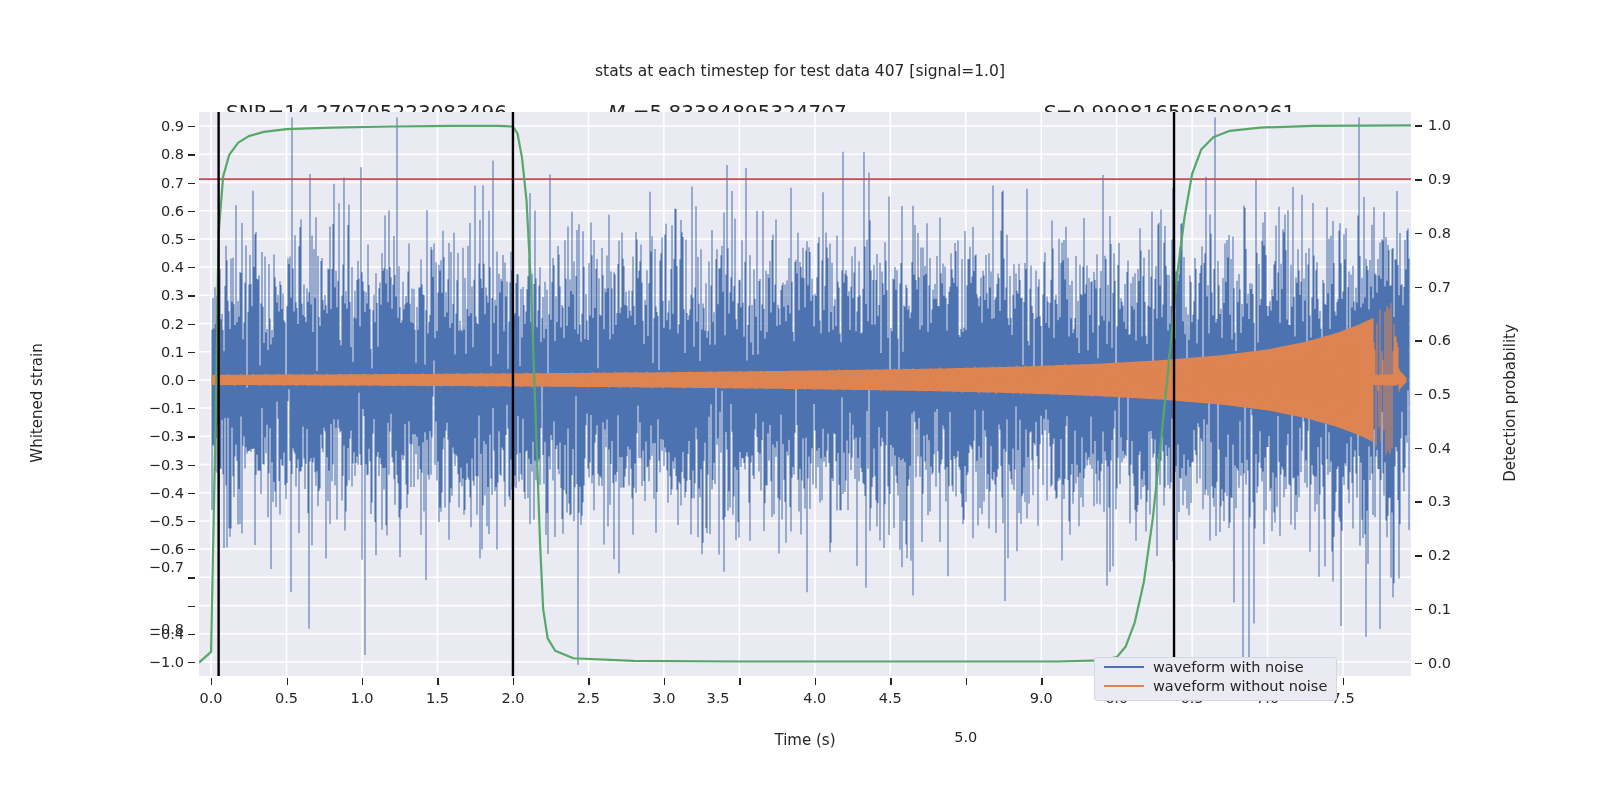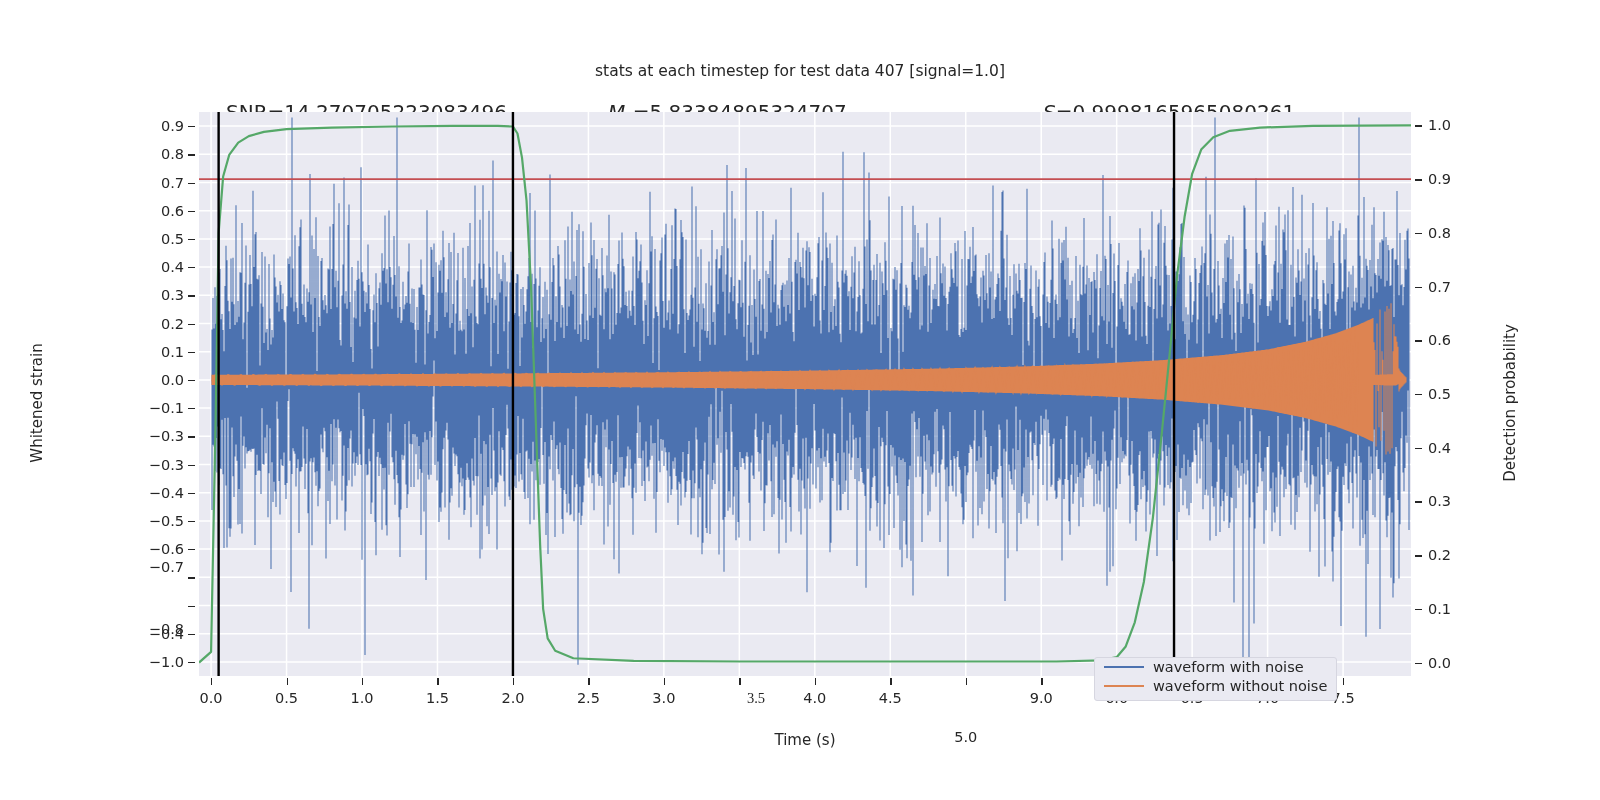--- a/index.html
+++ b/index.html
@@ -181,21 +181,21 @@
       <div class="tick-label ytick-right" style="top: 550.571px;">0.0</div>
     </div>
   <div id="xtick-row">
       <div class="tick-label xtick" style="left: 12.0747px;">0.0</div>
       <div class="tick-label xtick" style="left: 87.5417px;">0.5</div>
       <div class="tick-label xtick" style="left: 163.009px;">1.0</div>
       <div class="tick-label xtick" style="left: 238.476px;">1.5</div>
       <div class="tick-label xtick" style="left: 313.943px;">2.0</div>
       <div class="tick-label xtick" style="left: 389.41px;">2.5</div>
       <div class="tick-label xtick" style="left: 464.877px;">3.0</div>
-      <div class="tick-label xtick" style="left: 557px; font-family: Liberation Serif, serif;">3.5</div>
+      <div class="tick-label xtick" style="left: 519px;">3.5</div>
       <div class="tick-label xtick" style="left: 615.811px;">4.0</div>
       <div class="tick-label xtick" style="left: 691.278px;">4.5</div>
       <div class="tick-label xtick" style="left: 766.745px; margin-top: 39px;">5.0</div>
       <div class="tick-label xtick" style="left: 842.212px;">9.0</div>
       <div class="tick-label xtick" style="left: 917.679px;">6.0</div>
       <div class="tick-label xtick" style="left: 993.146px;">6.5</div>
       <div class="tick-label xtick" style="left: 1068.61px;">7.0</div>
       <div class="tick-label xtick" style="left: 1144.08px;">7.5</div>
     </div>
   <div id="tickmarks">

